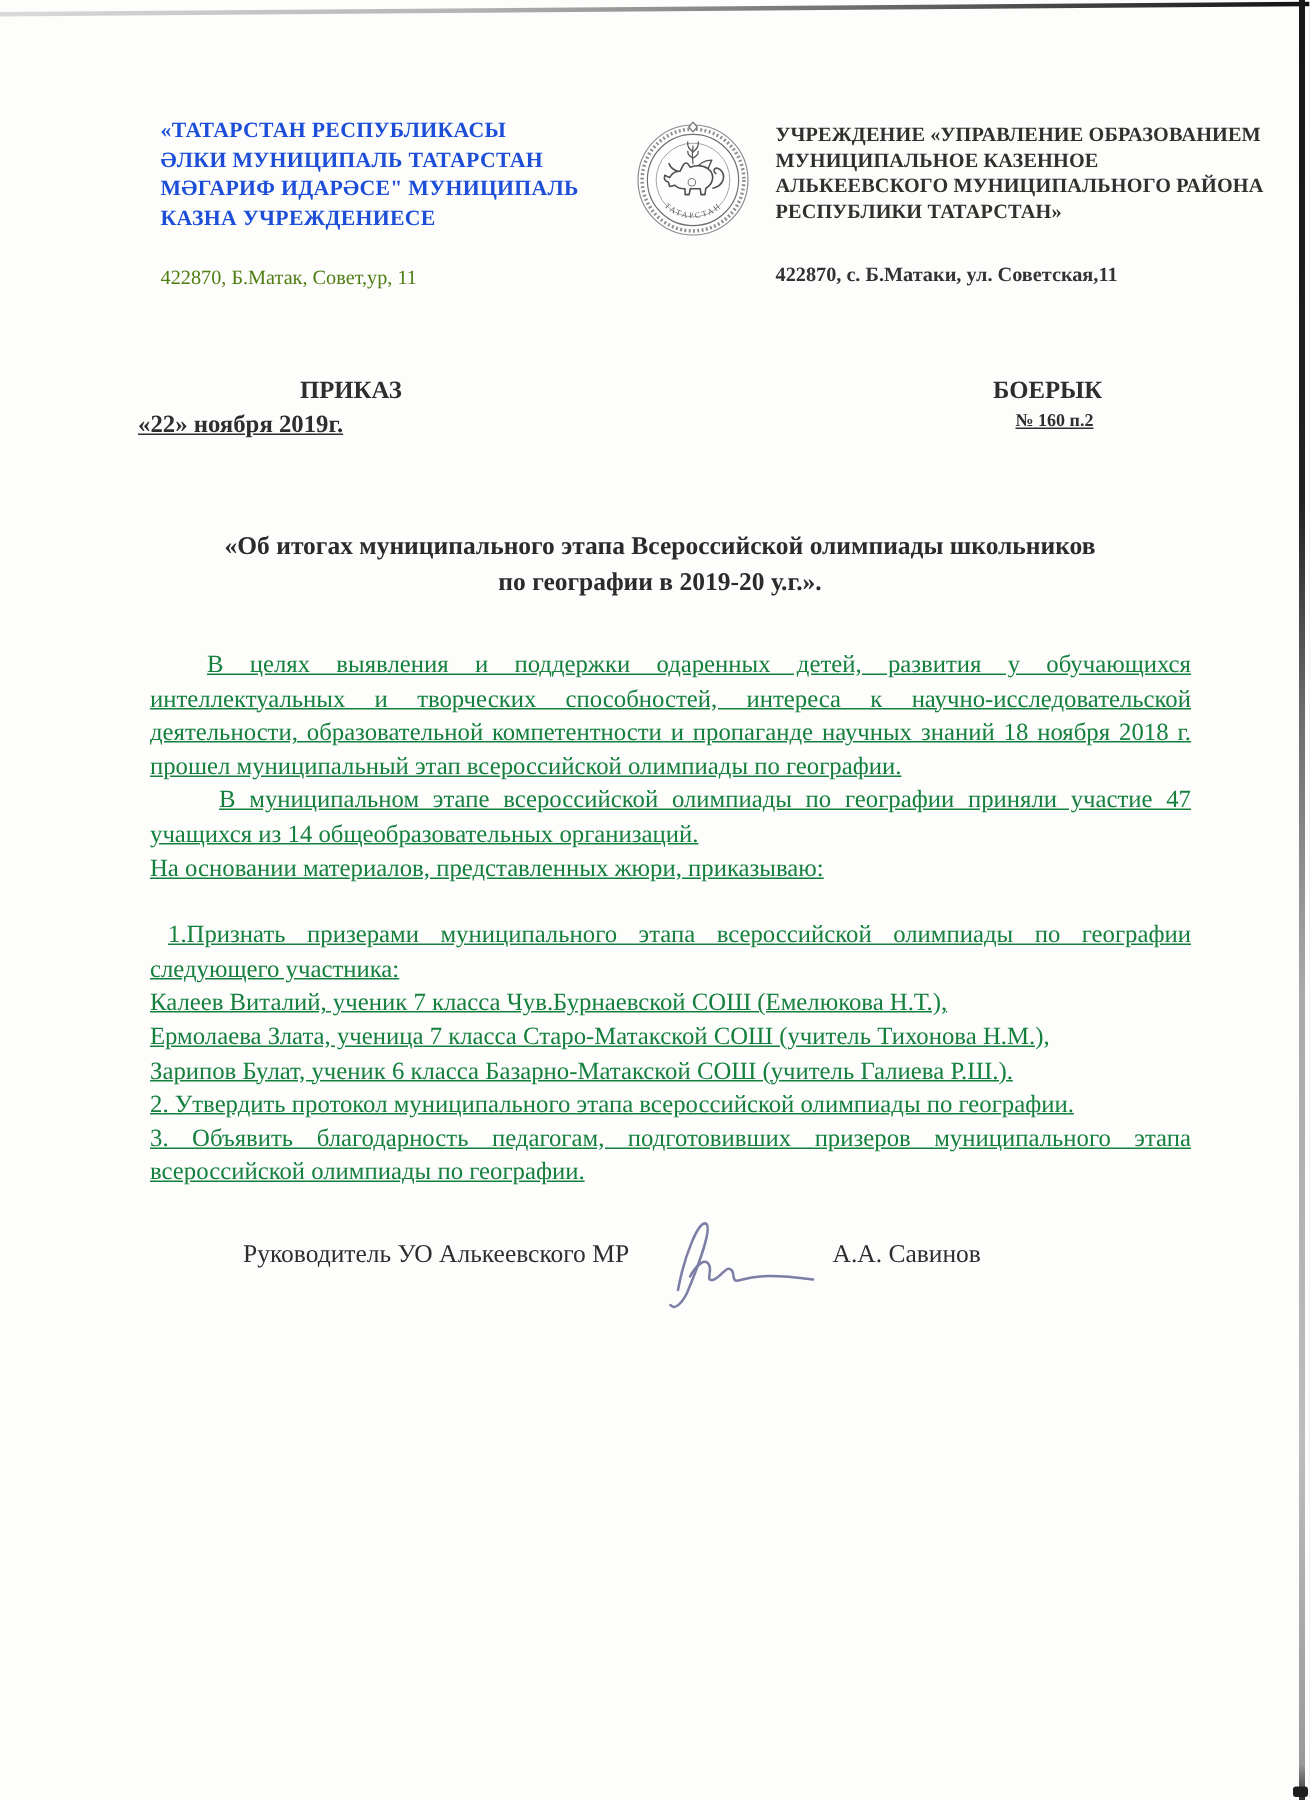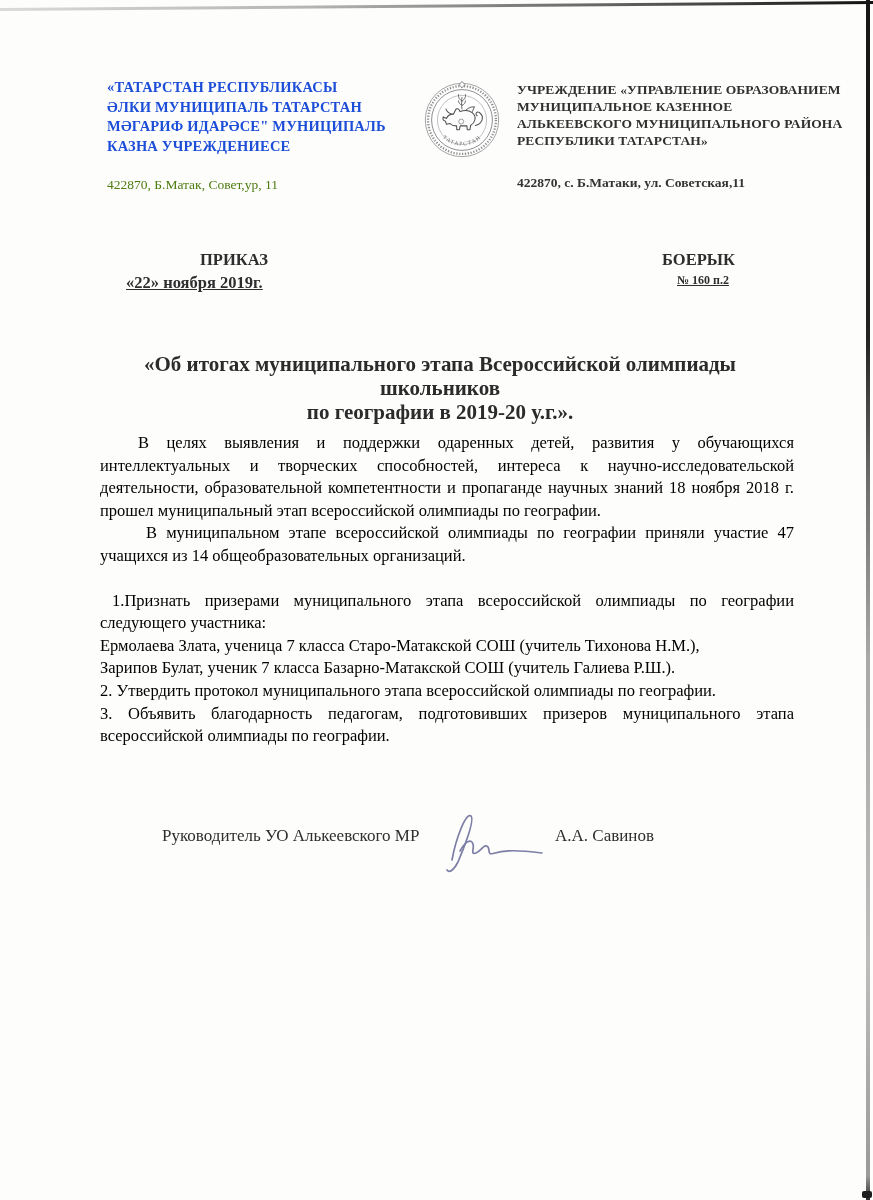--- a/index.html
+++ b/index.html
@@ -31,35 +31,35 @@
     position:absolute; left:517px; top:81px; width:345px;
     font-weight:bold; font-size:13.5px; line-height:17px; letter-spacing:.1px;
     color:#30302f;
   }
   .org-address-left  { position:absolute; left:107px; top:177px; font-weight:normal; font-size:13.5px; color:#4d7c0f; }
   .org-address-right { position:absolute; left:517px; top:175px; font-weight:bold; font-size:13.5px; color:#333; }
   .emblem { position:absolute; left:423px; top:81px; width:78px; height:78px; }
 
   
   .order-label-left   { position:absolute; left:176px; top:250px; font-weight:bold; font-size:16.5px;margin-left:24px; }
-  .order-date-left    { position:absolute; left:126px; top:273px; font-weight:bold; font-size:16.5px; text-decoration:underline; }
+  .order-date-left    { position:absolute; left:92px; top:273px; font-weight:bold; font-size:16.5px; text-decoration:underline; }
   .order-label-right  { position:absolute; left:662px; top:250px; font-weight:bold; font-size:16.5px; }
   .order-num-right    { position:absolute; left:677px; top:273px; font-weight:bold; font-size:12px; text-decoration:underline; }
 
   
   .doc-title {
     position:absolute; left:90px; top:352px; width:700px;
-    text-align:center; font-weight:bold; font-size:21px; line-height:24px;
+    text-align:center; font-weight:bold; font-size:17px; line-height:24px;
     color:#2b2b2b;
   }
 
   
   .doc-body {
     position:absolute; left:100px; top:432px; width:694px;
-    font-size:16.5px; line-height:22.6px; text-align:justify; color:#000000;
+    font-size:16.5px; line-height:22.6px; text-align:justify; color:#15803d;text-decoration:underline;
   }
   .doc-body p { margin:0; }
   .p-indent-1 { text-indent:38px; }
   .p-indent-2 { text-indent:46px; }
   .list-start { margin-top:22px !important; text-indent:12px; }
   .winner-line { text-align:left; }
 
   
   .sig-row { position:absolute; left:162px; top:826px; width:600px; font-size:17px; color:#2e2e2e; }
   .sig-position { position:absolute; left:0; top:0; white-space:nowrap; }
@@ -128,23 +128,25 @@
   <div class="order-num-right">№ 160 п.2</div>
 
   <div class="doc-title">
     <div>«Об итогах муниципального этапа Всероссийской олимпиады школьников</div>
     <div>по географии в 2019-20 у.г.».</div>
   </div>
 
   <div class="doc-body">
     <p class="p-indent-1">В целях выявления и поддержки одаренных детей, развития у обучающихся интеллектуальных и творческих способностей, интереса к научно-исследовательской деятельности, образовательной компетентности и пропаганде научных знаний 18 ноября 2018 г. прошел муниципальный этап всероссийской олимпиады по географии.</p>
     <p class="p-indent-2">В муниципальном этапе всероссийской олимпиады по географии приняли участие 47 учащихся из 14 общеобразовательных организаций.</p>
+    <p>На основании материалов, представленных жюри, приказываю:</p>
     <p class="list-start">1.Признать призерами муниципального этапа всероссийской олимпиады по географии следующего участника:</p>
+    <p class="winner-line">Калеев Виталий, ученик 7 класса Чув.Бурнаевской СОШ (Емелюкова Н.Т.),</p>
     <p class="winner-line">Ермолаева Злата, ученица 7 класса Старо-Матакской СОШ (учитель Тихонова Н.М.),</p>
-    <p class="winner-line">Зарипов Булат, ученик 7 класса Базарно-Матакской СОШ (учитель Галиева Р.Ш.).</p>
+    <p class="winner-line">Зарипов Булат, ученик 6 класса Базарно-Матакской СОШ (учитель Галиева Р.Ш.).</p>
     <p>2. Утвердить протокол муниципального этапа всероссийской олимпиады по географии.</p>
     <p>3. Объявить благодарность педагогам, подготовивших  призеров муниципального этапа всероссийской олимпиады по географии.</p>
   </div>
 
   <div class="sig-row">
     <span class="sig-position">Руководитель УО Алькеевского МР</span>
     <svg class="sig-scribble" viewBox="0 0 120 72" aria-hidden="true">
       <g fill="none" stroke="#7c7ea6" stroke-width="1.7" stroke-linecap="round">
         <path d="M22 56 C26 34 36 8 41 12 C45 16 33 46 28 58 C25 64 20 70 17 66"></path>
         <path d="M30 47 C35 38 41 34 43 40 C44.5 45 40 51 46 49 C52 46.5 54 39 58 43 C60 46 57.5 51 63 49.5 C72 47 80 45 112 49"></path>

